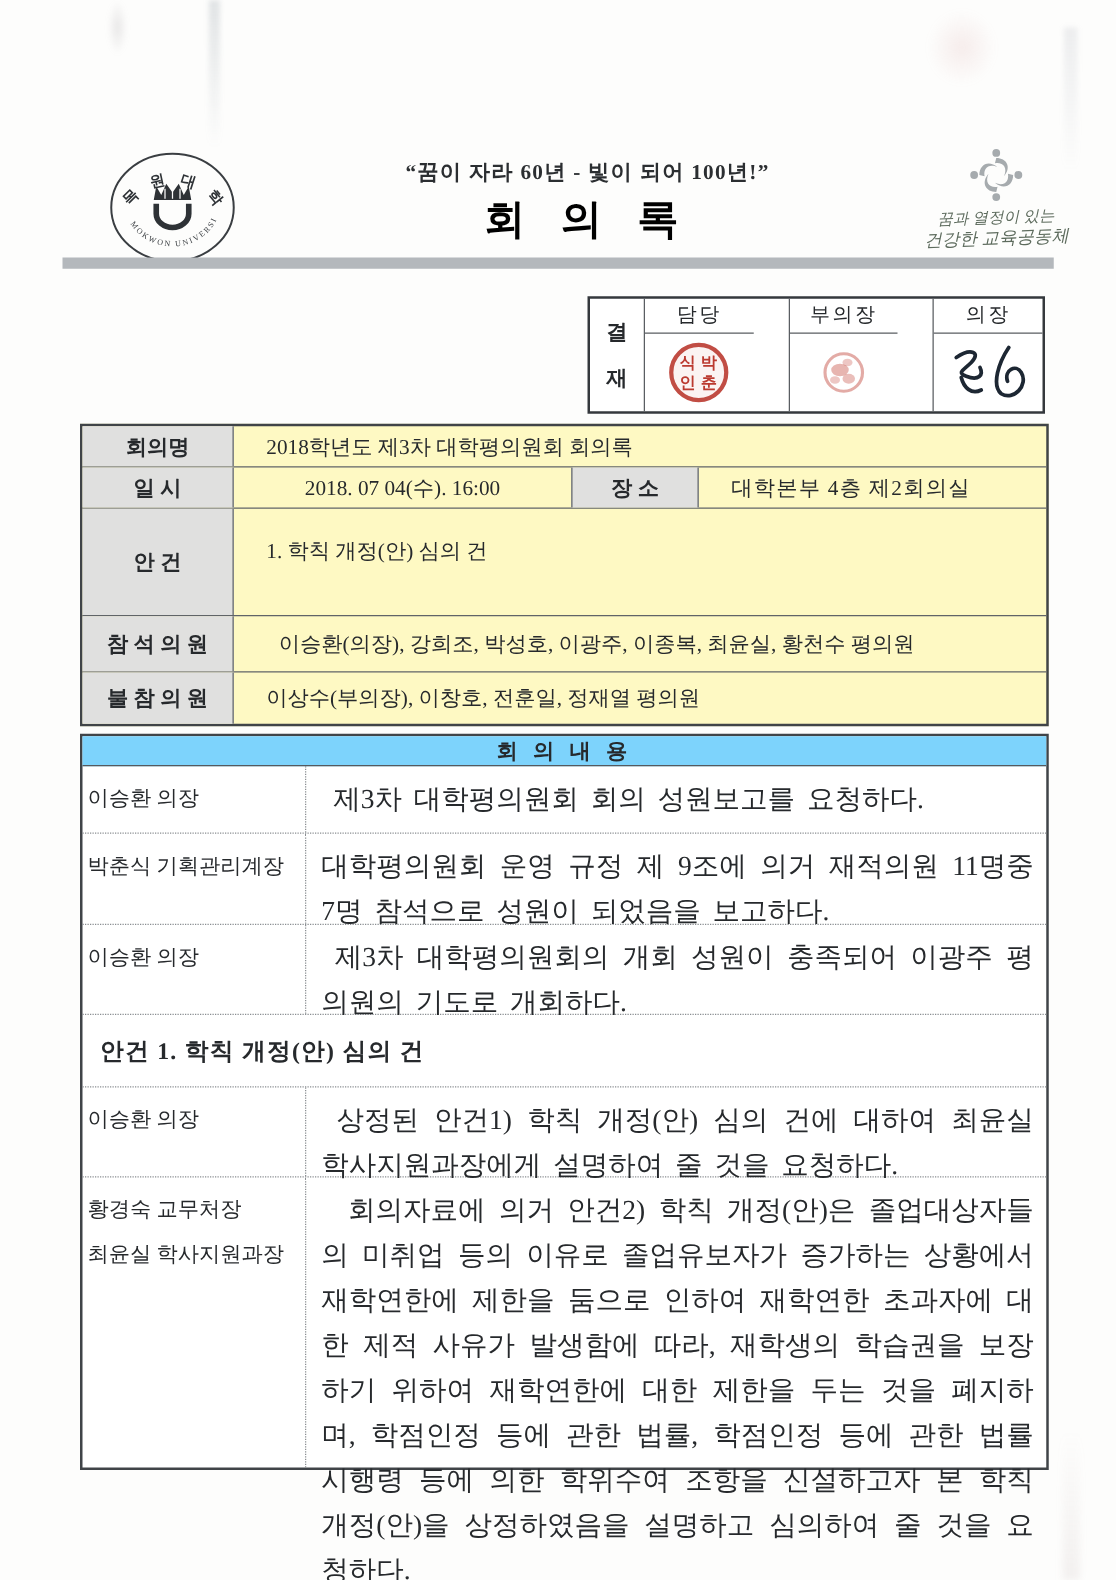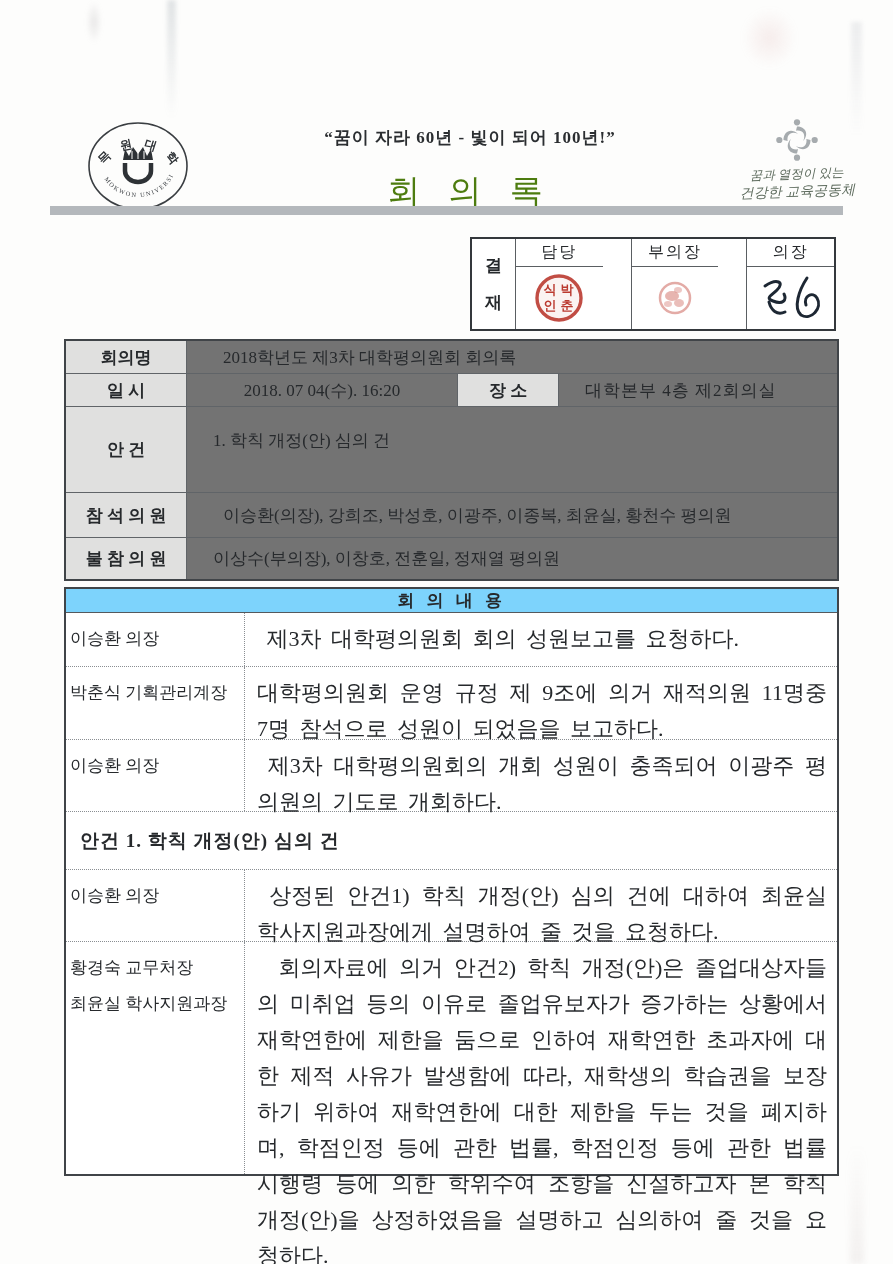--- a/index.html
+++ b/index.html
@@ -28,21 +28,21 @@
         background: linear-gradient(180deg, rgba(140,145,160,.14), rgba(140,145,160,0));
         filter: blur(2px); }
   .a5 { left: 850px; top: 1145px; width: 14px; height: 119px;
         background: linear-gradient(0deg, rgba(170,150,150,.12), rgba(170,150,150,0));
         filter: blur(3px); }
 
   
   .seal { position: absolute; left: 86px; top: 120px; width: 104px; height: 92px; }
   .center-head { position: absolute; left: 205px; top: 126px; width: 530px; text-align: center; }
   .slogan { font-size: 17px; font-weight: 700; letter-spacing: 1px; color: #2b2e31; }
-  .doc-title { margin-top: 20px; font-size: 33px; font-weight: 400; letter-spacing: 10px; color: #4d7c0f; }
+  .doc-title { margin-top: 4px; font-size: 33px; font-weight: 700; letter-spacing: 10px; color: #000000; }
   .right-logo { position: absolute; left: 712px; top: 114px; width: 170px; text-align: center; }
   .right-logo svg { display: block; margin: 0 auto; }
   .callig { font-style: italic; color: #5d6b5d; transform: rotate(-2deg); line-height: 1.35; }
   .callig .l1 { font-size: 12.5px; }
   .callig .l2 { font-size: 14px; }
 
   .gray-band { position: absolute; left: 50px; top: 206px; width: 793px; height: 9px;
                background: #b4b8bc; }
 
   
@@ -53,21 +53,21 @@
                padding: 8px 0; }
   .appr-cols { flex: 1; display: flex; gap: 28px; }
   .appr-col { flex: 1; display: flex; flex-direction: column; }
   .appr-col + .appr-col { border-left: 1px solid #5a5e62; }
   .appr-head { height: 28px; border-bottom: 1px solid #5a5e62; display: flex;
                align-items: center; justify-content: center; font-size: 16px; letter-spacing: 2px; }
   .appr-body { flex: 1; display: flex; align-items: center; justify-content: center; }
 
   
   .info { position: absolute; left: 64px; top: 339px; width: 775px;
-          border: 2px solid #404448; background: #737373; }
+          border: 2px solid #404448; background: #fef9c3; }
   .irow { display: flex; }
   .irow + .irow { border-top: 1px solid #606468; }
   .ilabel { width: 121px; background: #e0e0df; font-weight: 700; font-size: 17px;
             display: flex; align-items: center; justify-content: center;
             border-right: 1px solid #606468; text-align: center; flex: none; }
   .ival { flex: 1; display: flex; align-items: center; padding: 4px 12px; font-size: 17px; }
   .r-name  { height: 32px; }
   .r-dt    { height: 33px; }
   .r-ag    { height: 86px; }
   .r-att   { height: 45px; }
@@ -207,25 +207,25 @@
             </g>
           </svg>
         </div>
       </div>
     </div>
   </div>
 
   <div class="info">
     <div class="irow r-name">
       <div class="ilabel">회의명</div>
-      <div class="ival" style="padding-left:36px;">2018학년도 제3차 대학평의원회 회의록</div>
+      <div class="ival" style="padding-left:26px;">2018학년도 제3차 대학평의원회 회의록</div>
     </div>
     <div class="irow r-dt">
       <div class="ilabel">일  시</div>
-      <div class="ival dt-val">2018.  07 04(수). 16:20</div>
+      <div class="ival dt-val">2018.  07 04(수). 16:00</div>
       <div class="ilabel place-label">장  소</div>
       <div class="ival place-val">대학본부 4층 제2회의실</div>
     </div>
     <div class="irow r-ag">
       <div class="ilabel">안  건</div>
       <div class="ival" style="align-items:flex-start; padding-top:22px; padding-left:26px;">1. 학칙 개정(안) 심의 건</div>
     </div>
     <div class="irow r-att">
       <div class="ilabel">참 석 의 원</div>
       <div class="ival" style="padding-left:36px;">이승환(의장), 강희조, 박성호, 이광주, 이종복, 최윤실, 황천수 평의원</div>

